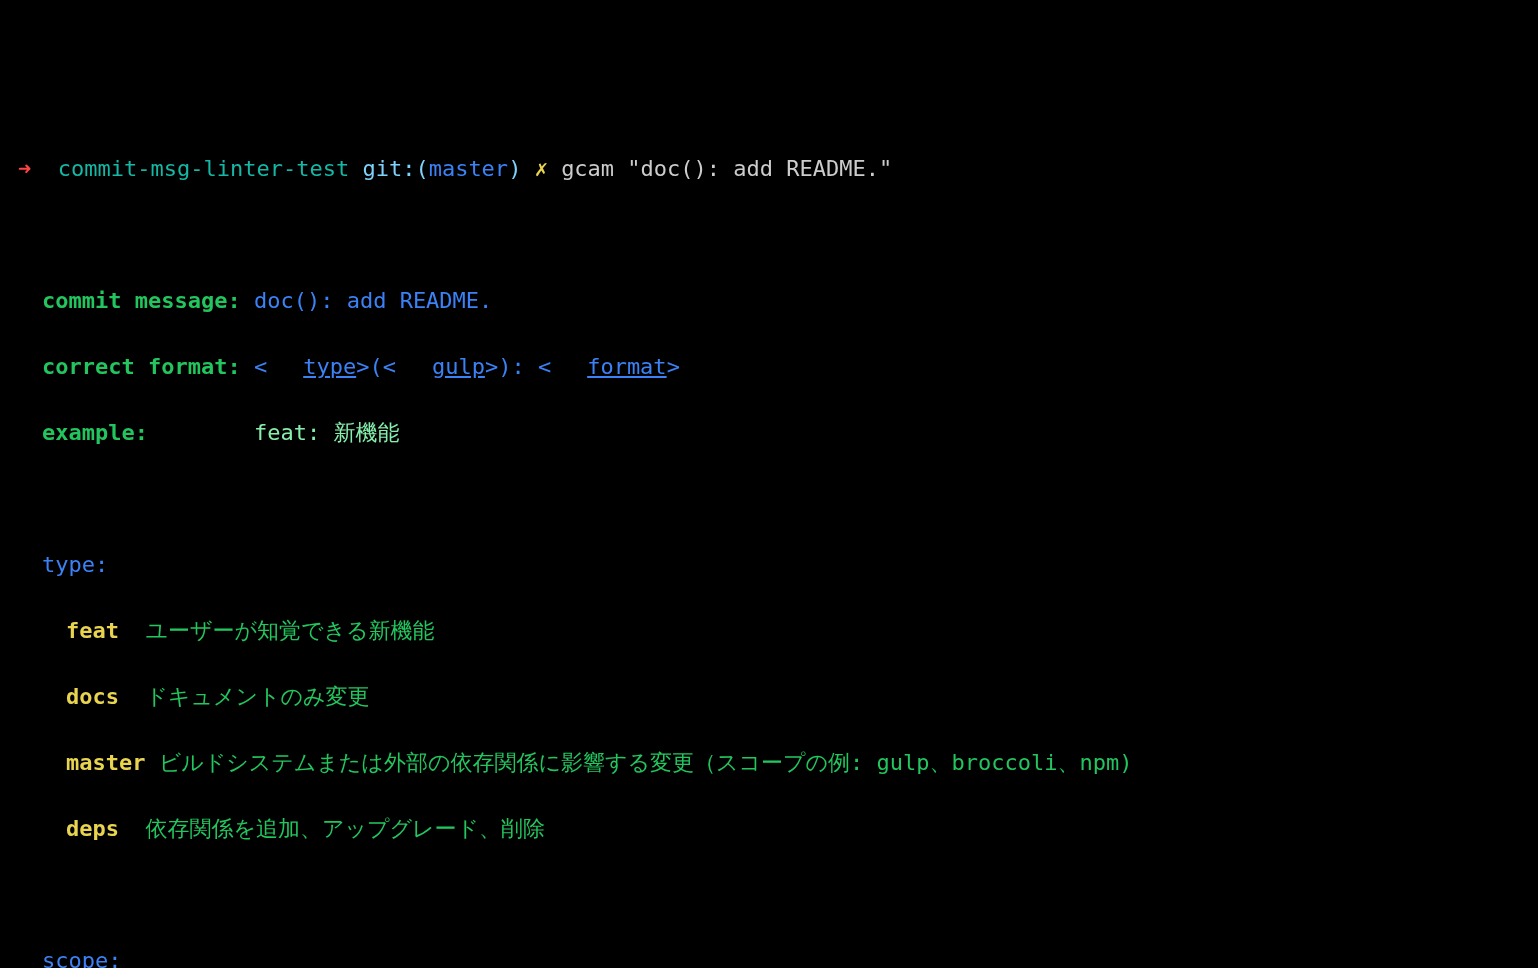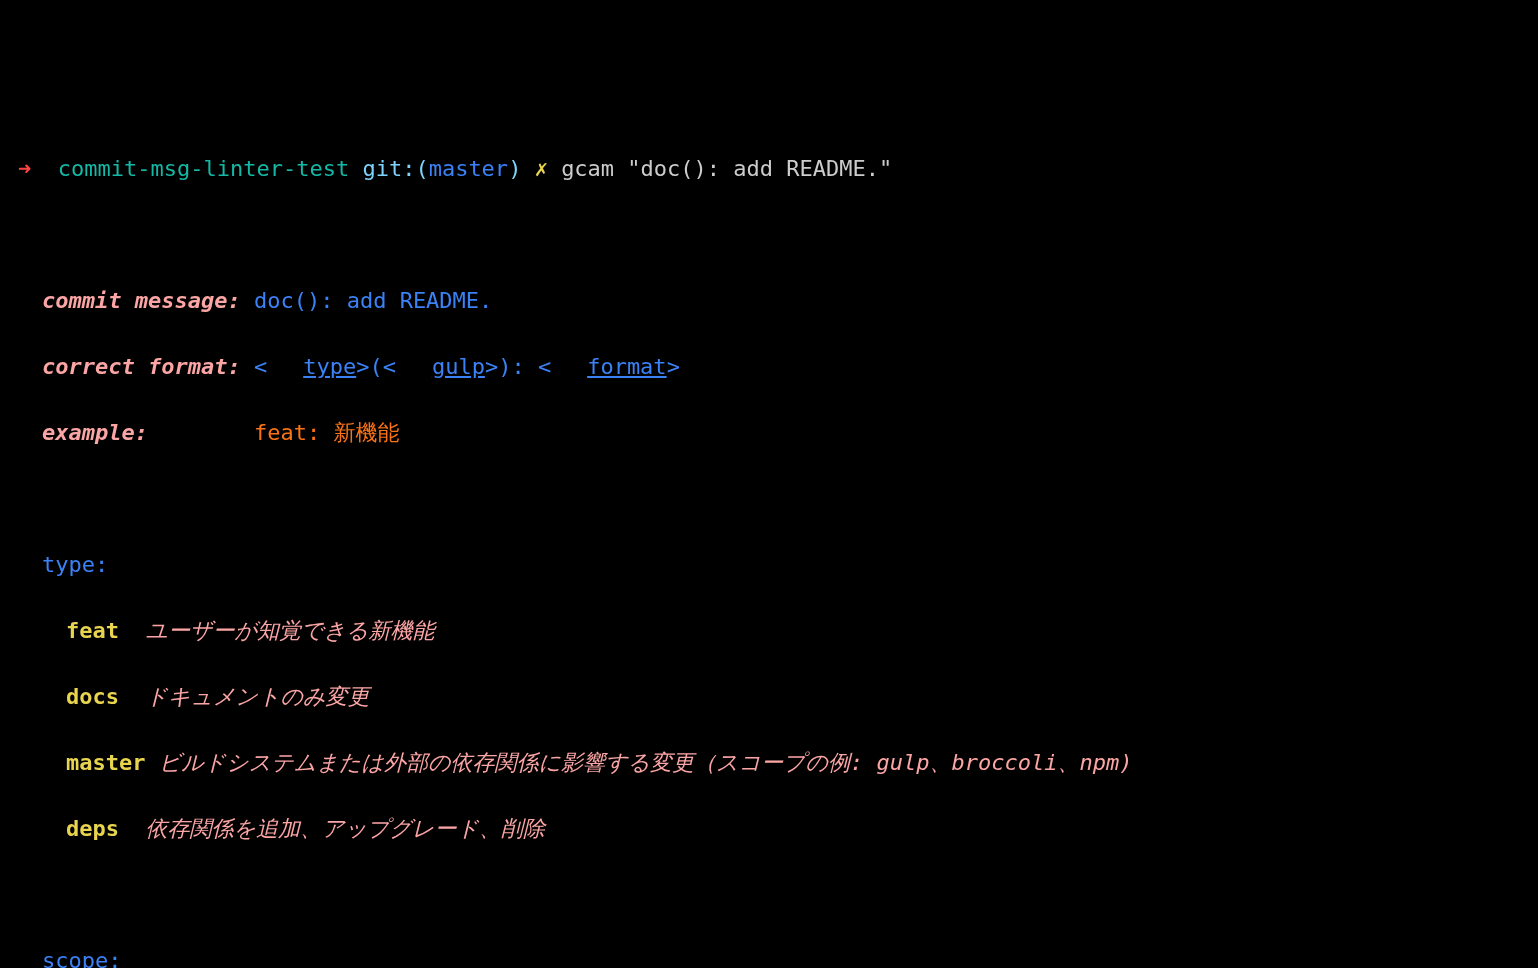--- a/index.html
+++ b/index.html
@@ -11,22 +11,22 @@
       line-height: 1.5;
       padding: 20px 20px 20px 18px;
       width: 1538px;
       min-height: 968px;
       white-space: pre;
     }
     .arrow { color: #ff4444; font-weight: bold; }
     .cyan { color: #14b8a6; font-weight: normal; }
     .blue { color: #7dd3fc; }
     .red { color: #3b82f6; }
-    .green { color: #f97316; }
-    .white { color: #fca5a5; font-style: italic; }
+    .green { color: #86efac; }
+    .white { color: #22c55e; }
     .gray { color: #cccccc; }
     .bold { font-weight: bold; }
     .u { text-decoration: underline; margin-left: 36px; }
     .yellow-bold { color: #e8d44f; font-weight: bold; }
     .line { display: block; }
     .indent1 { padding-left: 24px; }
     .indent2 { padding-left: 48px; }
   </style>
 </head>
 <body>

